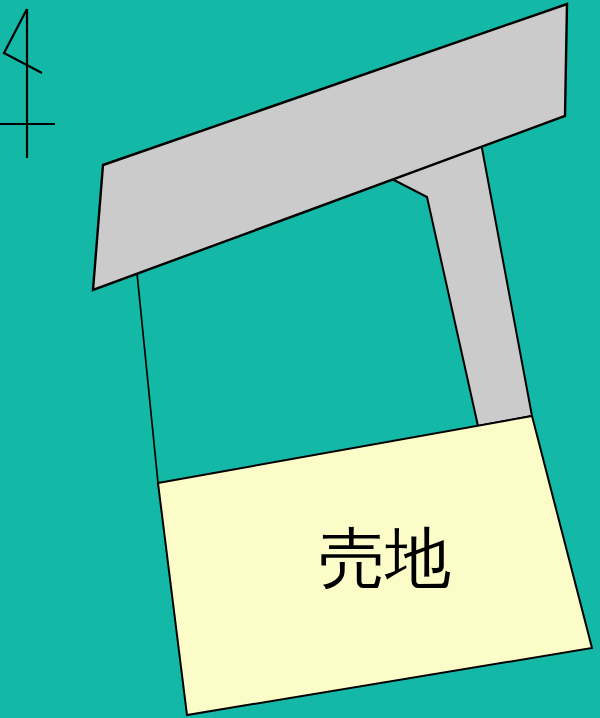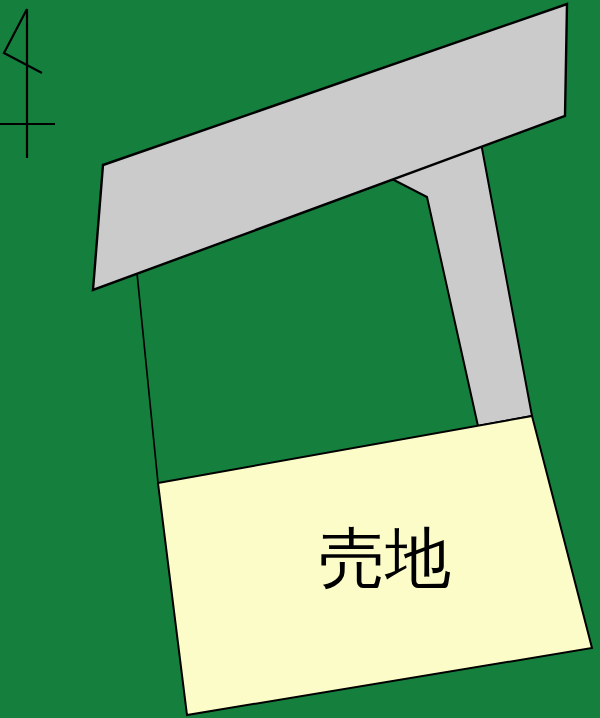--- a/index.html
+++ b/index.html
@@ -8,21 +8,21 @@
     background: #ffffff;
     width: 600px;
     height: 718px;
     overflow: hidden;
     font-family: "DejaVu Sans", sans-serif;
   }
   .map-stage {
     position: relative;
     width: 600px;
     height: 718px;
-    background: #15803d;
+    background: #14b8a6;
   }
   svg.map-canvas {
     display: block;
     width: 600px;
     height: 718px;
   }
   .parcel-label-text {
     font-family: "DejaVu Sans", sans-serif;
     font-weight: 500;
   }

